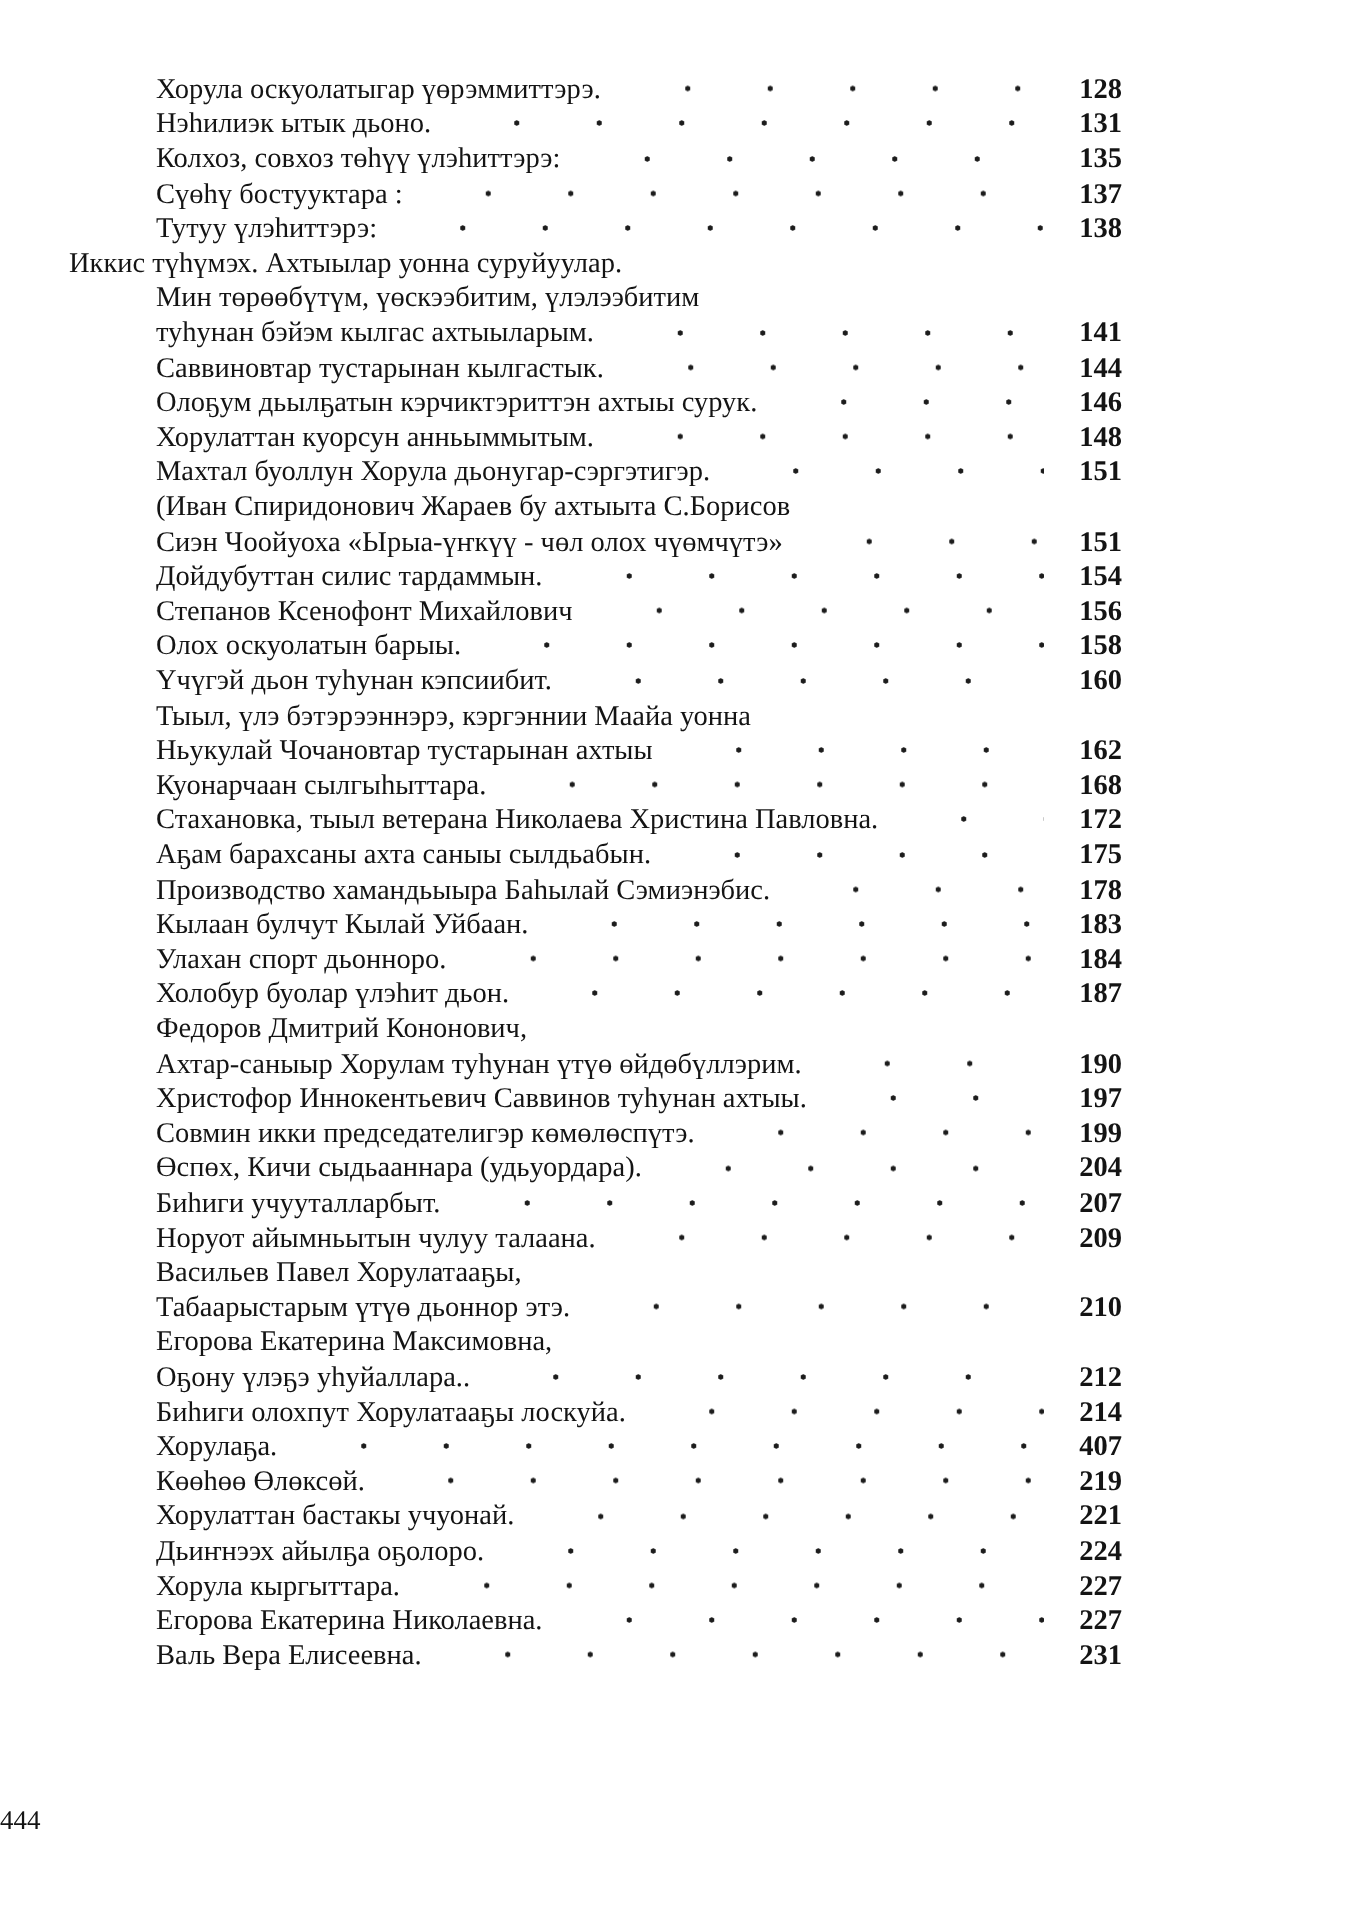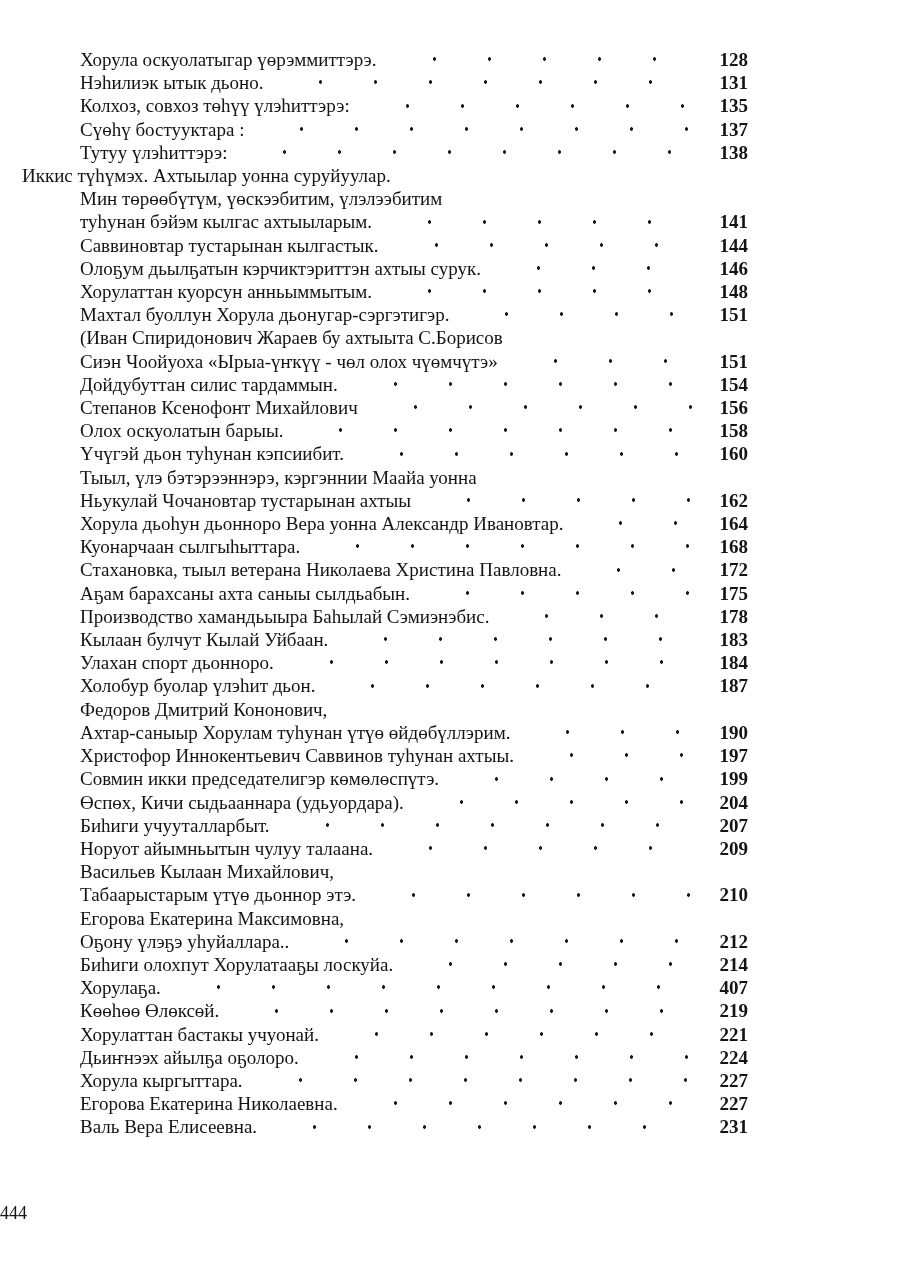--- a/index.html
+++ b/index.html
@@ -11,21 +11,21 @@
     height: 1276px;
     background: #ffffff;
     color: #141414;
     font-family: "Liberation Serif", "DejaVu Serif", serif;
     position: relative;
     overflow: hidden;
   }
   .page {
     position: absolute;
     inset: 0;
-    padding: 48px 164px 0 80px;
+    padding: 48px 164px 0 104px;
     box-sizing: border-box;
   }
   .toc {
     width: 100%;
   }
   .toc-row {
     display: flex;
     align-items: baseline;
     font-size: 19px;
     line-height: 23.2px;
@@ -155,25 +155,20 @@
       </div>
       <div class="toc-row">
         <span class="toc-text">Тыыл, үлэ бэтэрээннэрэ, кэргэннии Маайа уонна</span>
       </div>
       <div class="toc-row">
         <span class="toc-text">Ньукулай Чочановтар тустарынан ахтыы</span>
         <span class="leader"></span>
         <span class="page-num">162</span>
       </div>
       <div class="toc-row">
-        <span class="toc-text">Хорула дьоһун дьонноро Вера уонна Александр Ивановтар.</span>
-        <span class="leader"></span>
-        <span class="page-num">164</span>
-      </div>
-      <div class="toc-row">
         <span class="toc-text">Куонарчаан сылгыһыттара.</span>
         <span class="leader"></span>
         <span class="page-num">168</span>
       </div>
       <div class="toc-row">
         <span class="toc-text">Стахановка, тыыл ветерана Николаева Христина Павловна.</span>
         <span class="leader"></span>
         <span class="page-num">172</span>
       </div>
       <div class="toc-row">
@@ -228,21 +223,21 @@
         <span class="toc-text">Биһиги учууталларбыт.</span>
         <span class="leader"></span>
         <span class="page-num">207</span>
       </div>
       <div class="toc-row">
         <span class="toc-text">Норуот айымньытын чулуу талаана.</span>
         <span class="leader"></span>
         <span class="page-num">209</span>
       </div>
       <div class="toc-row">
-        <span class="toc-text">Васильев Кылаан Михайлович,</span>
+        <span class="toc-text">Васильев Павел Хорулатааҕы,</span>
       </div>
       <div class="toc-row">
         <span class="toc-text">Табаарыстарым үтүө дьоннор этэ.</span>
         <span class="leader"></span>
         <span class="page-num">210</span>
       </div>
       <div class="toc-row">
         <span class="toc-text">Егорова Екатерина Максимовна,</span>
       </div>
       <div class="toc-row">

